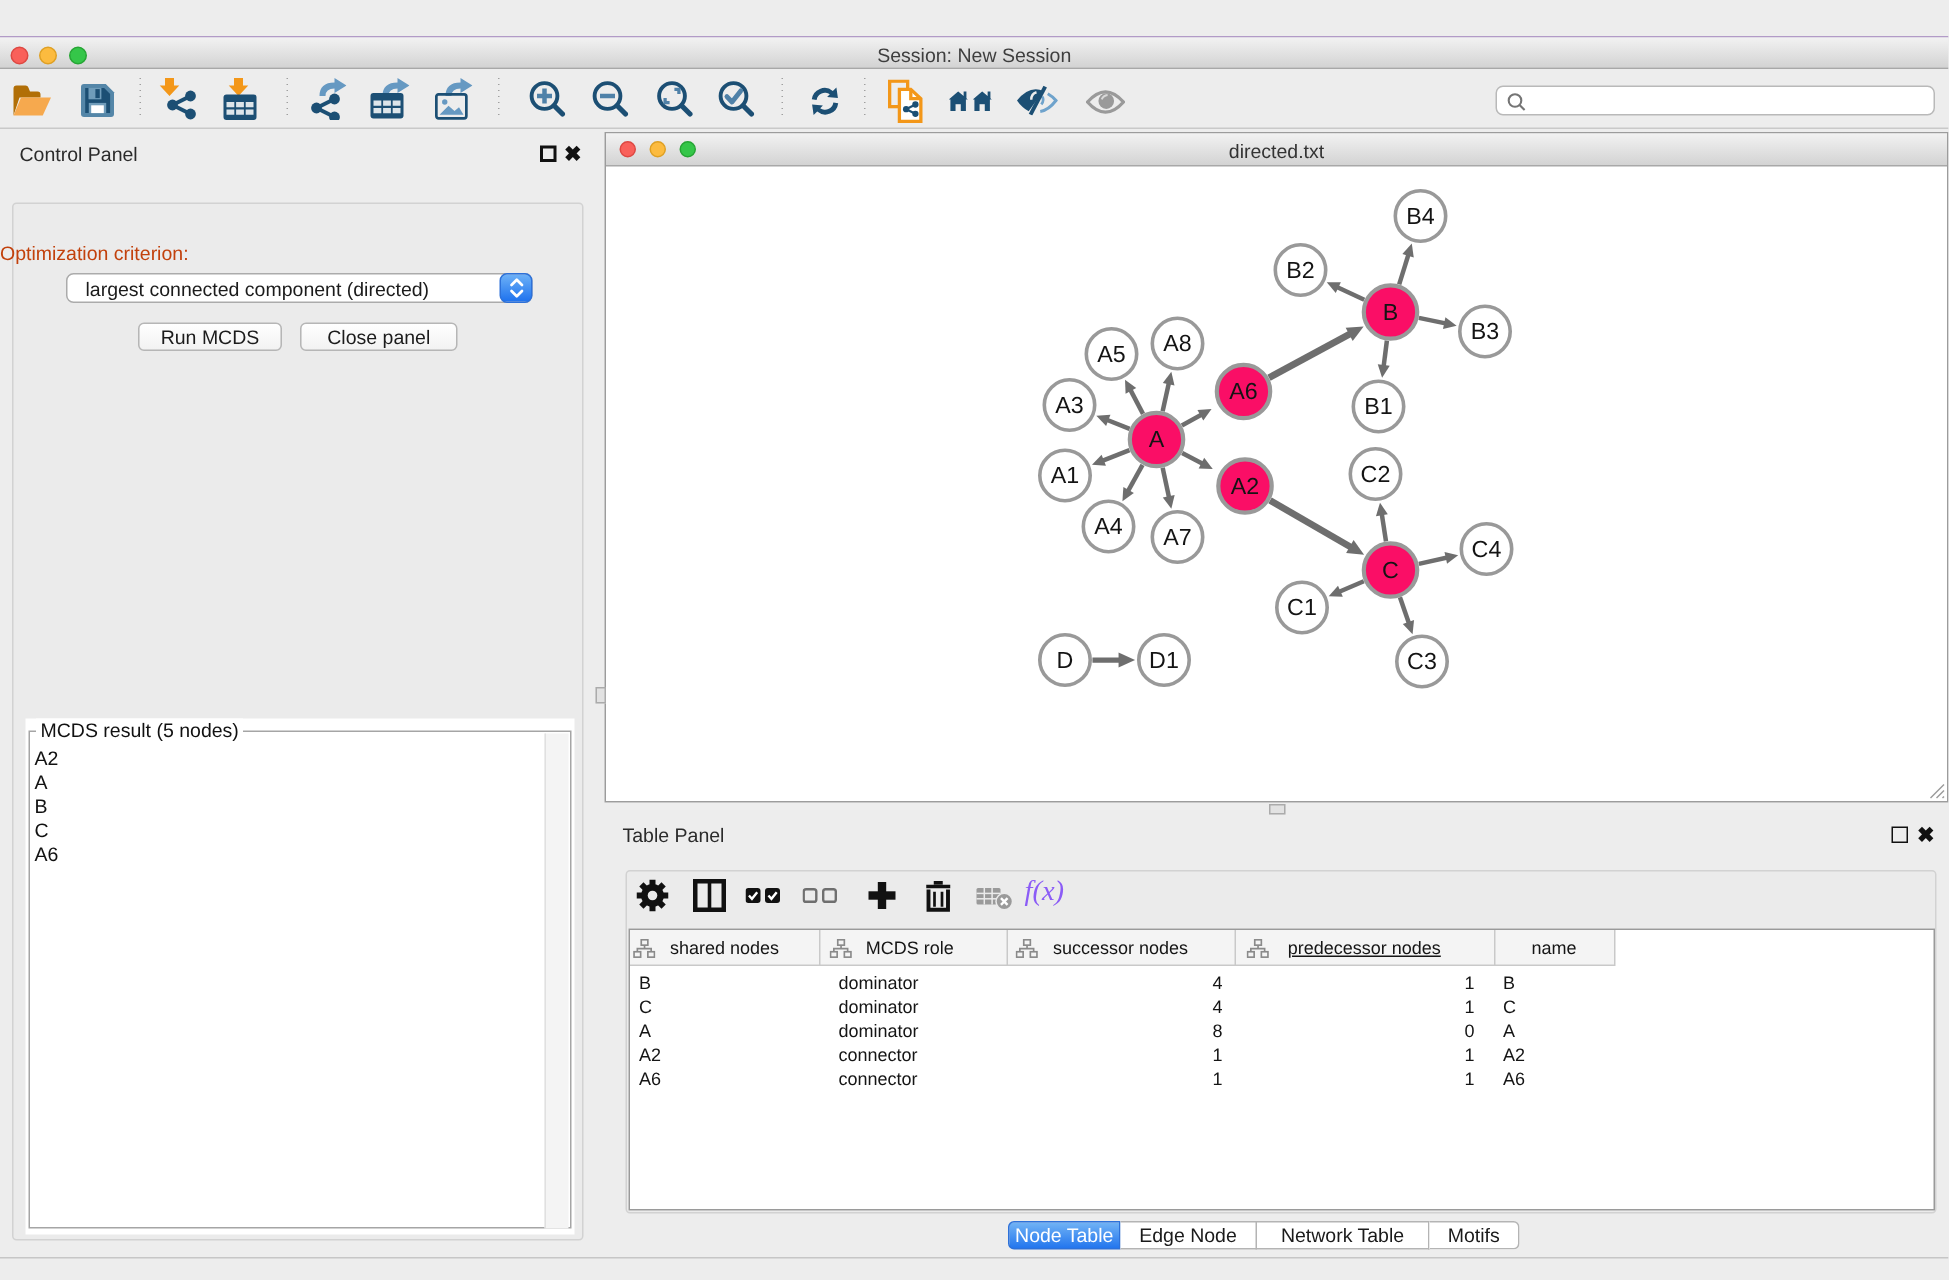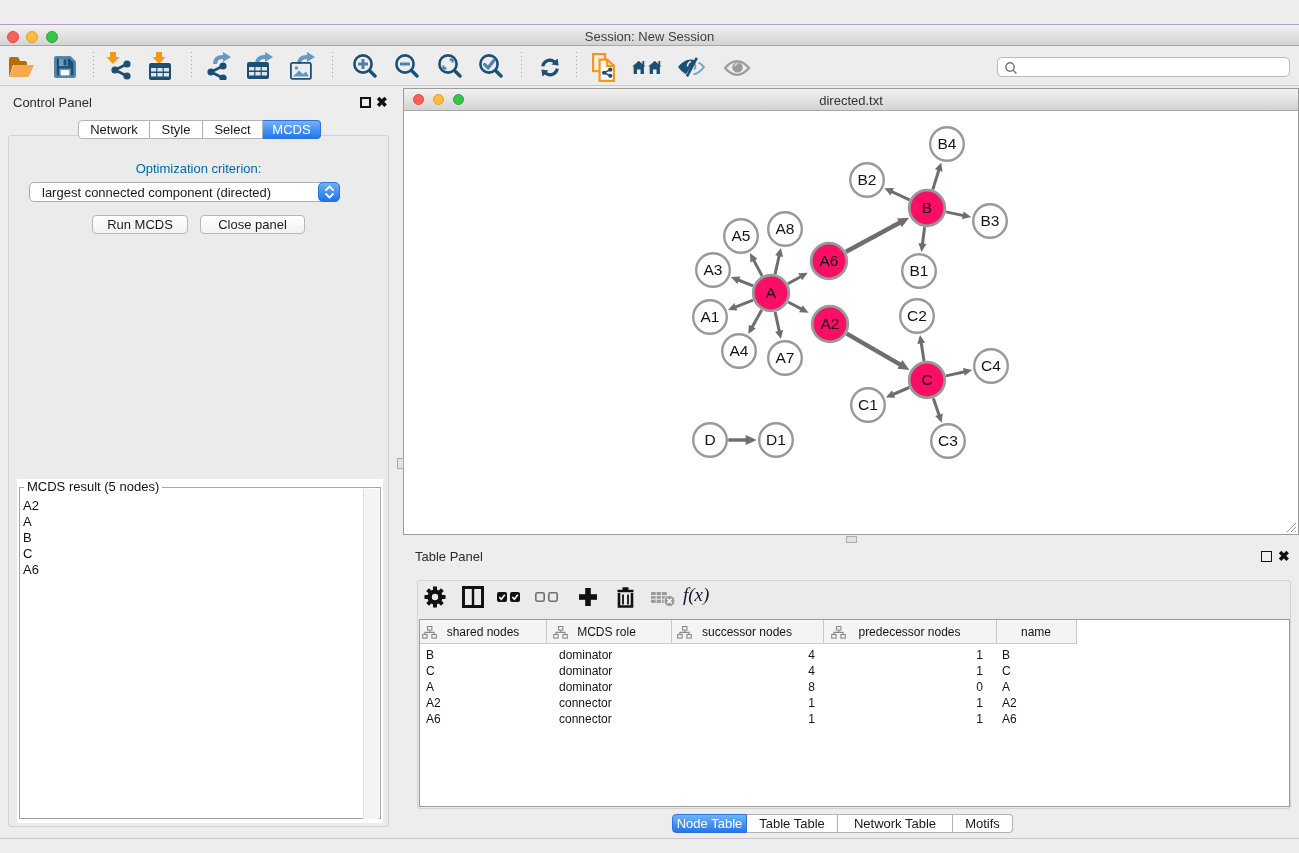--- a/index.html
+++ b/index.html
@@ -25,22 +25,22 @@
   #cp-title { left:13px; top:71px; font-size:13px; color:#2b2b2b; }
   .wmax { width:11px; height:11px; border:2px solid #111; }
   .wx { font-size:14px; font-weight:bold; color:#111; line-height:11px; }
   #cp-tabs { left:78px; top:96px; height:19px; display:flex; font-size:13px; z-index:5; }
   .tab { background:#fff; border:1px solid #b4b4b4; border-left:none; color:#1a1a1a;
          display:flex; align-items:center; justify-content:center; height:19px; }
   .tab.first { border-left:1px solid #b4b4b4; border-radius:4px 0 0 4px; }
   .tab.last  { border-radius:0 4px 4px 0; }
   .tab.sel { background:linear-gradient(#71b3f5,#2376ee); border-color:#2d71d9; color:#fff; }
   #cp-pane { left:8px; top:111px; width:381px; height:692px; background:#ebebeb; border:1px solid #d2d2d2; border-radius:3px; }
-  #opt-label { left:0px; top:137px; width:397px; text-align:center; font-size:13px; color:#0369a1; }
-  #dropdown { left:29px; top:158px; width:311px; height:20px; background:#fff; border:1px solid #ababab; border-radius:5px;padding-left:18px; }
+  #opt-label { left:0px; top:137px; width:397px; font-size:13px; color:#c2410c; }
+  #dropdown { left:44px; top:158px; width:311px; height:20px; background:#fff; border:1px solid #ababab; border-radius:5px;padding-left:18px; }
   #dd-text { left:12px; top:2px; font-size:13px; color:#1b1b1b; }
   #dd-step { right:-1px; top:-1px; width:22px; height:20px; border-radius:5px; background:linear-gradient(#6db1f7,#1e72ee); border:1px solid #2d71d9; }
   .btn { background:linear-gradient(#ffffff,#f2f2f2); border:1px solid #b6b6b6; border-radius:4px; font-size:13px; color:#1c1c1c;
          display:flex; align-items:center; justify-content:center; }
   #btn-run { left:92px; top:191px; width:96px; height:19px; }
   #btn-close { left:200px; top:191px; width:105px; height:19px; }
 
   #result-white { left:17px; top:455px; width:366px; height:344px; background:#fff; }
   #fieldset { left:2px; top:8px; width:362px; height:332px; border:1px solid #a5a5a5; }
   #legend { left:4px; top:-9px; background:#fff; padding:0 3px; font-size:13px; color:#111; }
@@ -228,26 +228,20 @@
       <svg class="abs" style="left:6px;top:3px" width="14" height="14" viewBox="0 0 14 14">
         <circle cx="6" cy="6" r="4.2" fill="none" stroke="#757575" stroke-width="1.4"></circle>
         <line x1="9.2" y1="9.2" x2="12.4" y2="12.4" stroke="#757575" stroke-width="1.4"></line>
       </svg>
     </div>
   </div>
 
   <div id="cp-title" class="abs">Control Panel</div>
   <div class="wmax abs" style="left:360px; top:73px;"></div>
   <div class="wx abs" style="left:376px; top:73px;">✖</div>
-  <div id="cp-tabs" class="abs">
-    <div class="tab first" style="width:72px">Network</div>
-    <div class="tab" style="width:53px">Style</div>
-    <div class="tab" style="width:60px">Select</div>
-    <div class="tab last sel" style="width:58px">MCDS</div>
-  </div>
   <div id="cp-pane" class="abs"></div>
   <div id="opt-label" class="abs">Optimization criterion:</div>
   <div id="dropdown" class="abs">
     <div id="dd-text" class="abs">largest connected component (directed)</div>
     <div id="dd-step" class="abs">
       <svg class="abs" style="left:4px;top:2px" width="13" height="14" viewBox="0 0 13 14">
         <polyline points="3,5 6.5,1.5 10,5" fill="none" stroke="#fff" stroke-width="1.8" stroke-linecap="round" stroke-linejoin="round"></polyline>
         <polyline points="3,9 6.5,12.5 10,9" fill="none" stroke="#fff" stroke-width="1.8" stroke-linecap="round" stroke-linejoin="round"></polyline>
       </svg>
     </div>
@@ -413,29 +407,29 @@
     </svg>
   <svg class="abs" style="left:650px;top:562px" width="26" height="22" viewBox="0 0 26 22">
       <rect x="1" y="6" width="16" height="11" rx="1" fill="#9a9a9a"></rect>
       <line x1="1" y1="9.6" x2="17" y2="9.6" stroke="#ebebeb" stroke-width="1"></line>
       <line x1="1" y1="13.2" x2="17" y2="13.2" stroke="#ebebeb" stroke-width="1"></line>
       <line x1="6.2" y1="6" x2="6.2" y2="17" stroke="#ebebeb" stroke-width="1"></line>
       <line x1="11.4" y1="6" x2="11.4" y2="17" stroke="#ebebeb" stroke-width="1"></line>
       <circle cx="19.5" cy="15" r="5.5" fill="#9a9a9a" stroke="#ebebeb" stroke-width="1"></circle>
       <path d="M17.3 12.8 L21.7 17.2 M21.7 12.8 L17.3 17.2" stroke="#fff" stroke-width="1.6"></path>
     </svg>
-  <div class="abs" style="left:683px;top:560px;font-family:'Liberation Serif',serif;font-style:italic;font-size:19px;color:#0f172a;">f(x)</div>
+  <div class="abs" style="left:683px;top:560px;font-family:'Liberation Serif',serif;font-style:italic;font-size:19px;color:#8b5cf6;">f(x)</div>
   <div id="tbl" class="abs">
     <div id="tbl-head" class="abs"></div>
     <div class="th" style="left:0px;width:126px;">shared nodes</div>
     <div class="th" style="left:124px;width:125px;">MCDS role</div>
     <div class="thsep" style="left:126px;"></div>
     <div class="th" style="left:251px;width:152px;">successor nodes</div>
     <div class="thsep" style="left:251px;"></div>
-    <div class="th" style="left:403px;width:173px;">predecessor nodes</div>
+    <div class="th" style="left:403px;width:173px;text-decoration:underline;">predecessor nodes</div>
     <div class="thsep" style="left:403px;"></div>
     <div class="th" style="left:576px;width:80px;">name</div>
     <div class="thsep" style="left:576px;"></div>
     <div class="thsep" style="left:656px;"></div>
     <svg width="15" height="13" viewBox="0 0 15 13" style="position:absolute;left:2px;top:6px">
         <rect x="5.5" y="0.5" width="4.4" height="3.6" fill="none" stroke="#8a8a8a" stroke-width="1.1"></rect>
         <rect x="0.7" y="8.5" width="4.4" height="3.6" fill="none" stroke="#8a8a8a" stroke-width="1.1"></rect>
         <rect x="9.9" y="8.5" width="4.4" height="3.6" fill="none" stroke="#8a8a8a" stroke-width="1.1"></rect>
         <path d="M7.7 4.2 L7.7 6.4 M2.9 8.4 L2.9 6.4 L12.1 6.4 L12.1 8.4" fill="none" stroke="#8a8a8a" stroke-width="1.1"></path>
       </svg>
@@ -478,20 +472,20 @@
     <div class="trow" style="left:470px;top:75px;width:93px;text-align:right;">1</div>
     <div class="trow" style="left:582px;top:75px;width:60px;">A2</div>
     <div class="trow" style="left:6px;top:91px;width:100px;">A6</div>
     <div class="trow" style="left:139px;top:91px;width:100px;">connector</div>
     <div class="trow" style="left:300px;top:91px;width:95px;text-align:right;">1</div>
     <div class="trow" style="left:470px;top:91px;width:93px;text-align:right;">1</div>
     <div class="trow" style="left:582px;top:91px;width:60px;">A6</div>
   </div>
   <div id="btabs" class="abs">
     <div class="tab first sel" style="width:75px">Node Table</div>
-    <div class="tab" style="width:91px">Table Table</div>
+    <div class="tab" style="width:91px">Edge Node</div>
     <div class="tab" style="width:115px">Network Table</div>
     <div class="tab last" style="width:60px">Motifs</div>
   </div>
 
   <div id="statusline" class="abs"></div>
   <div id="darkstrip" class="abs"></div>
 </div>
 
 </body></html>

